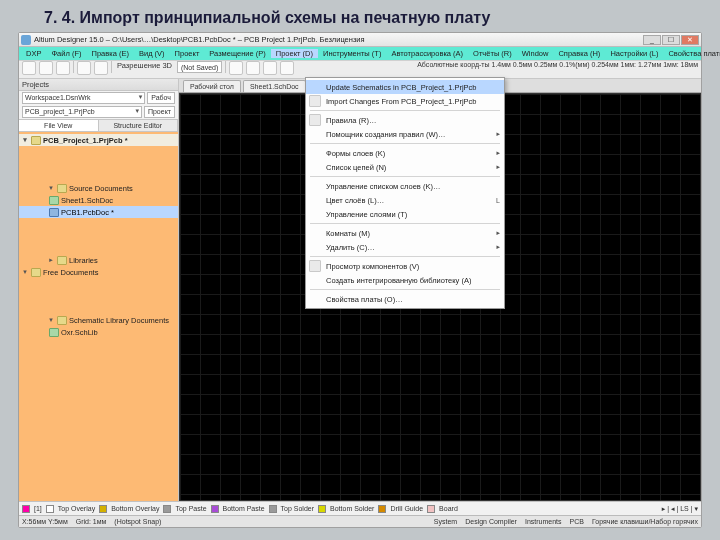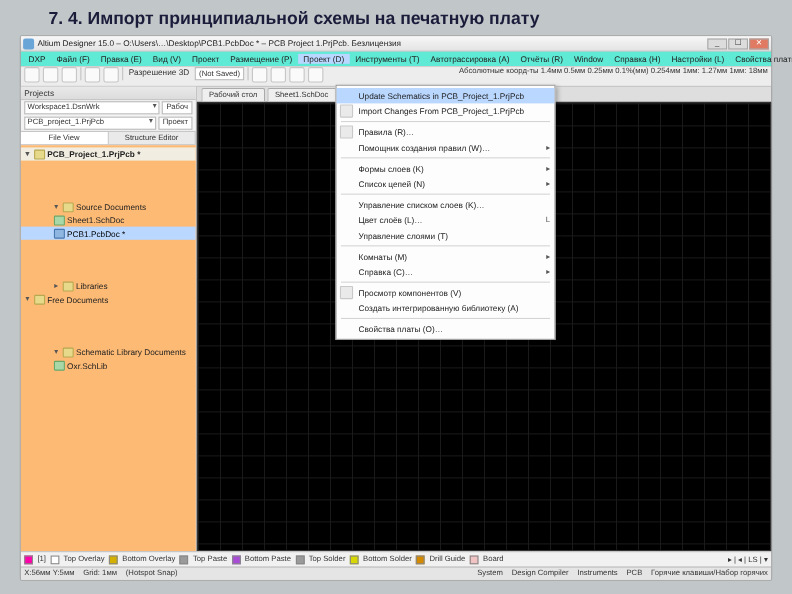--- a/index.html
+++ b/index.html
@@ -230,21 +230,21 @@
       </div>
       <div class="mitem">
         <span>Управление слоями (T)</span>
       </div>
       <div class="msep"></div>
       <div class="mitem">
         <span>Комнаты (M)</span>
         <span class="arrow">▸</span>
       </div>
       <div class="mitem">
-        <span>Справка (C)…</span>
+        <span>Удалить (C)…</span>
         <span class="arrow">▸</span>
       </div>
       <div class="msep"></div>
       <div class="mitem">
         <span class="micon"></span>
         <span>Просмотр компонентов (V)</span>
       </div>
       <div class="mitem">
         <span>Создать интегрированную библиотеку (A)</span>
       </div>

